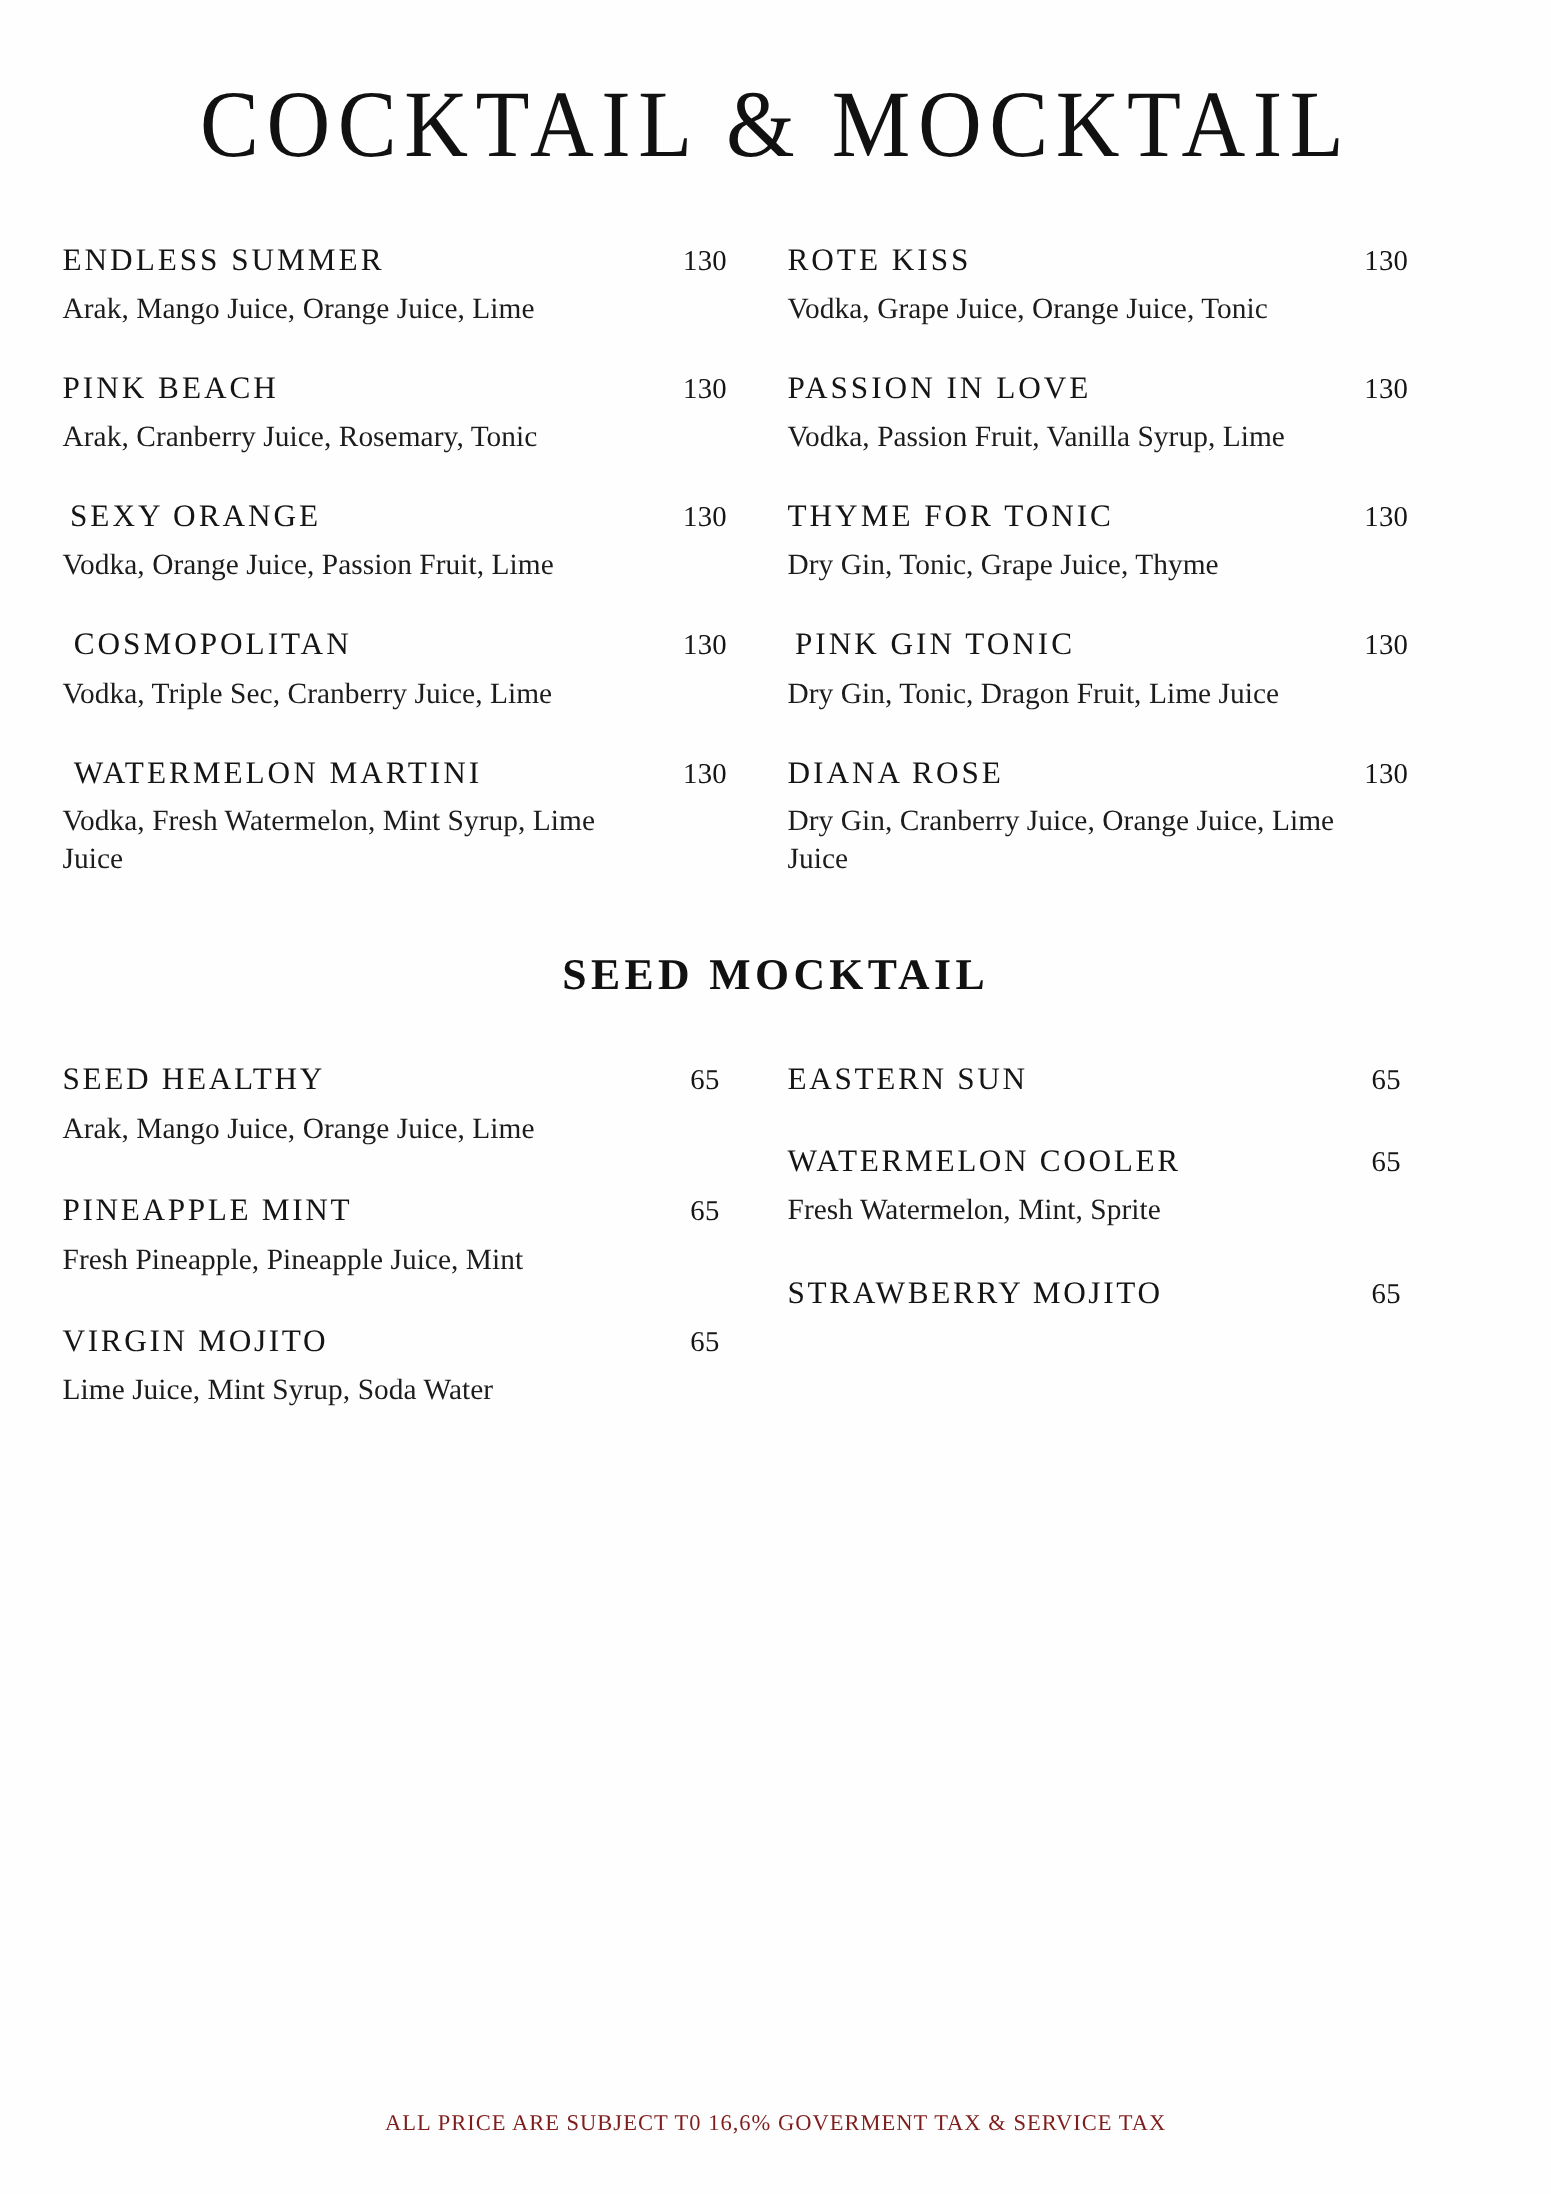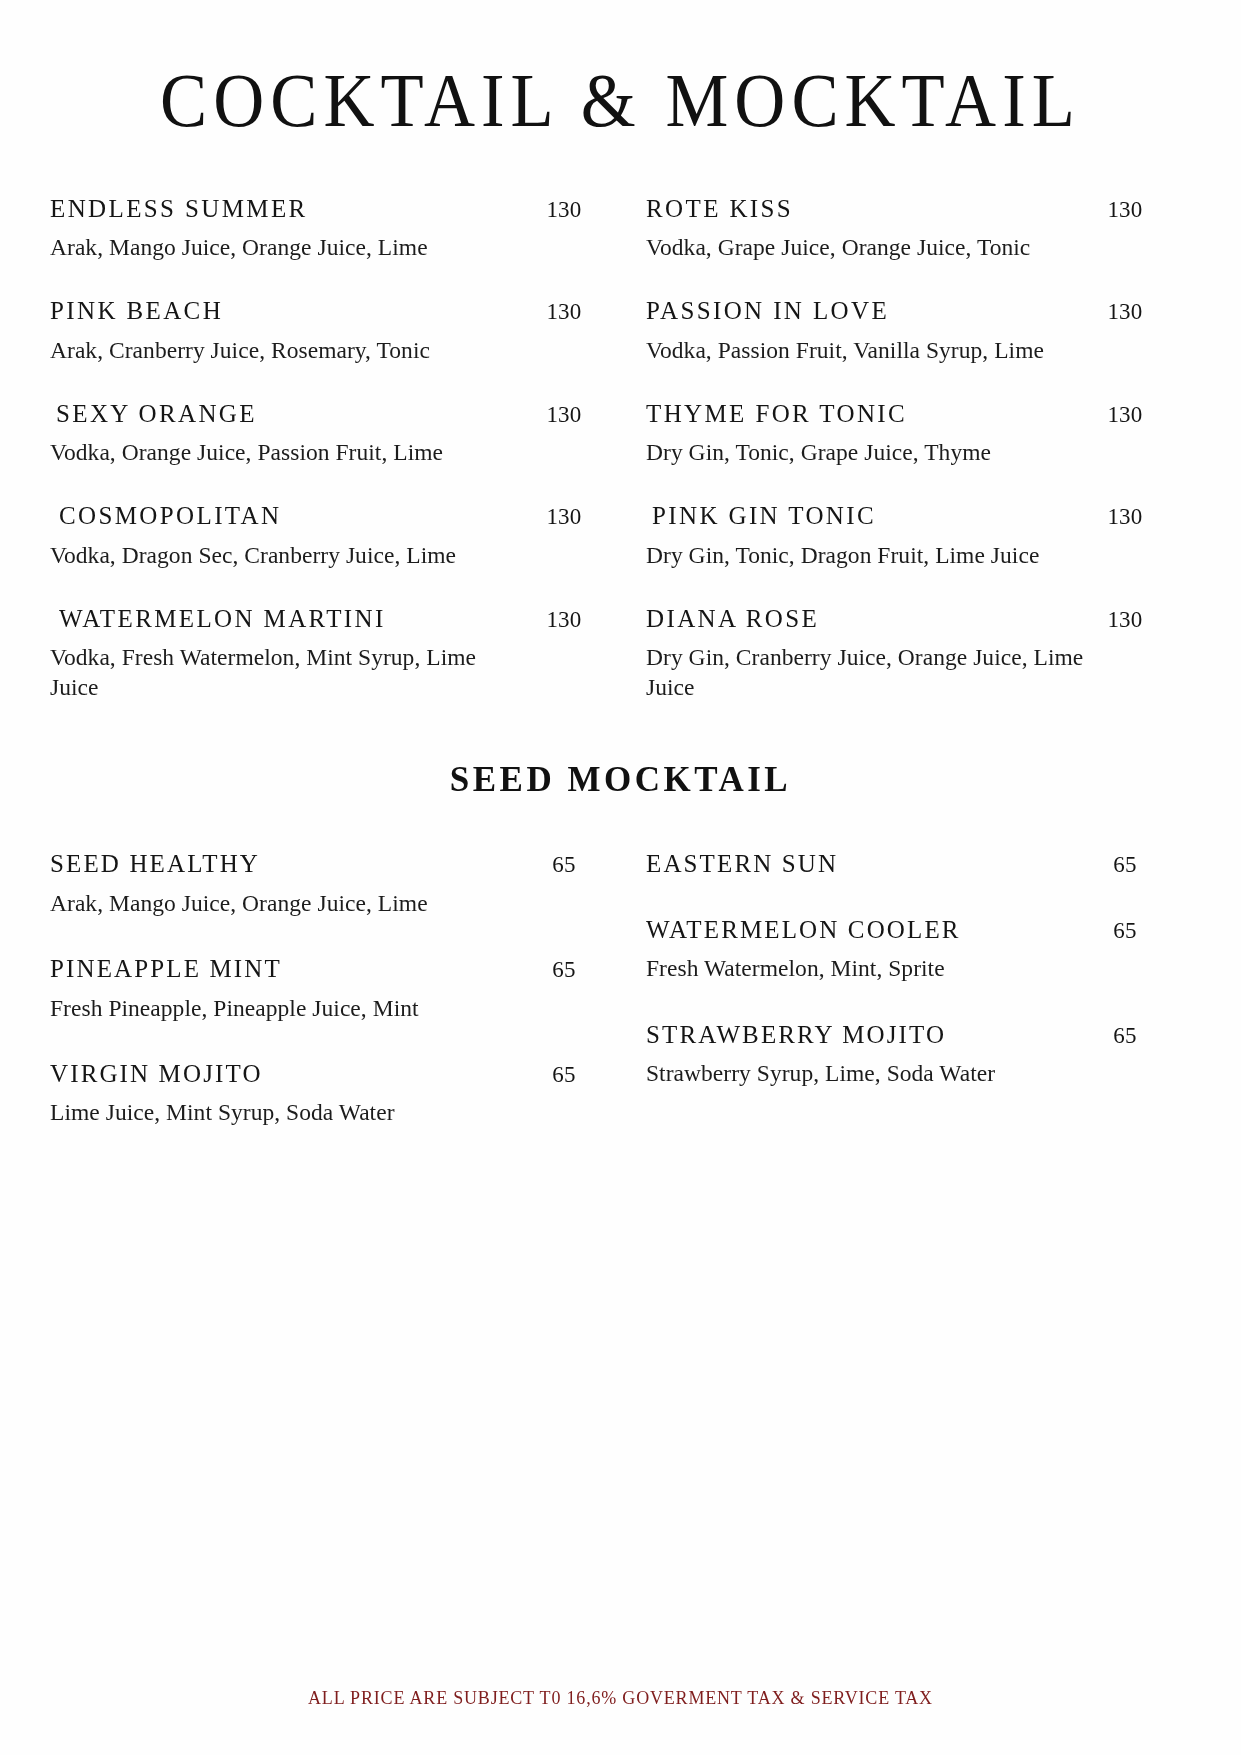--- a/index.html
+++ b/index.html
@@ -51,21 +51,21 @@
     margin: 0;
     line-height: 1;
   }
   .section-cocktail-head { padding-top: 72px; }
   .section-mocktail-head { padding-top: 60px; }
 
   
   .section-body {
     display: grid;
     grid-template-columns: 545px 545px;
-    column-gap: 16px;
+    column-gap: 0px;
     padding-left: 50px;
     padding-right: 46px;
     box-sizing: border-box;
     width: 991px;
   }
   .section-cocktail-body { padding-top: 54px; }
   .section-mocktail-body { padding-top: 52px; }
 
   .col { display: block; }
   .col-right { padding-left: 35px; }
@@ -164,21 +164,21 @@
           <span class="item-price">130</span>
         </div>
         <div class="item-desc">Vodka, Orange Juice, Passion Fruit, Lime</div>
       </div>
 
       <div class="item indent-1">
         <div class="item-head">
           <span class="item-name">COSMOPOLITAN</span>
           <span class="item-price">130</span>
         </div>
-        <div class="item-desc">Vodka, Dragon Sec, Cranberry Juice, Lime</div>
+        <div class="item-desc">Vodka, Triple Sec, Cranberry Juice, Lime</div>
       </div>
 
       <div class="item indent-1">
         <div class="item-head">
           <span class="item-name">WATERMELON MARTINI</span>
           <span class="item-price">130</span>
         </div>
         <div class="item-desc" style="max-width:470px">Vodka, Fresh Watermelon, Mint Syrup, Lime Juice</div>
       </div>
 
@@ -276,21 +276,20 @@
           <span class="item-price">65</span>
         </div>
         <div class="item-desc">Fresh Watermelon, Mint, Sprite</div>
       </div>
 
       <div class="item">
         <div class="item-head">
           <span class="item-name">STRAWBERRY MOJITO</span>
           <span class="item-price">65</span>
         </div>
-        <div class="item-desc">Strawberry Syrup, Lime, Soda Water</div>
       </div>
 
     </div>
   </div>
 
   <div class="footer-note">ALL PRICE ARE SUBJECT T0 16,6% GOVERMENT TAX &amp; SERVICE TAX</div>
 
 </div>
 
 </body></html>

